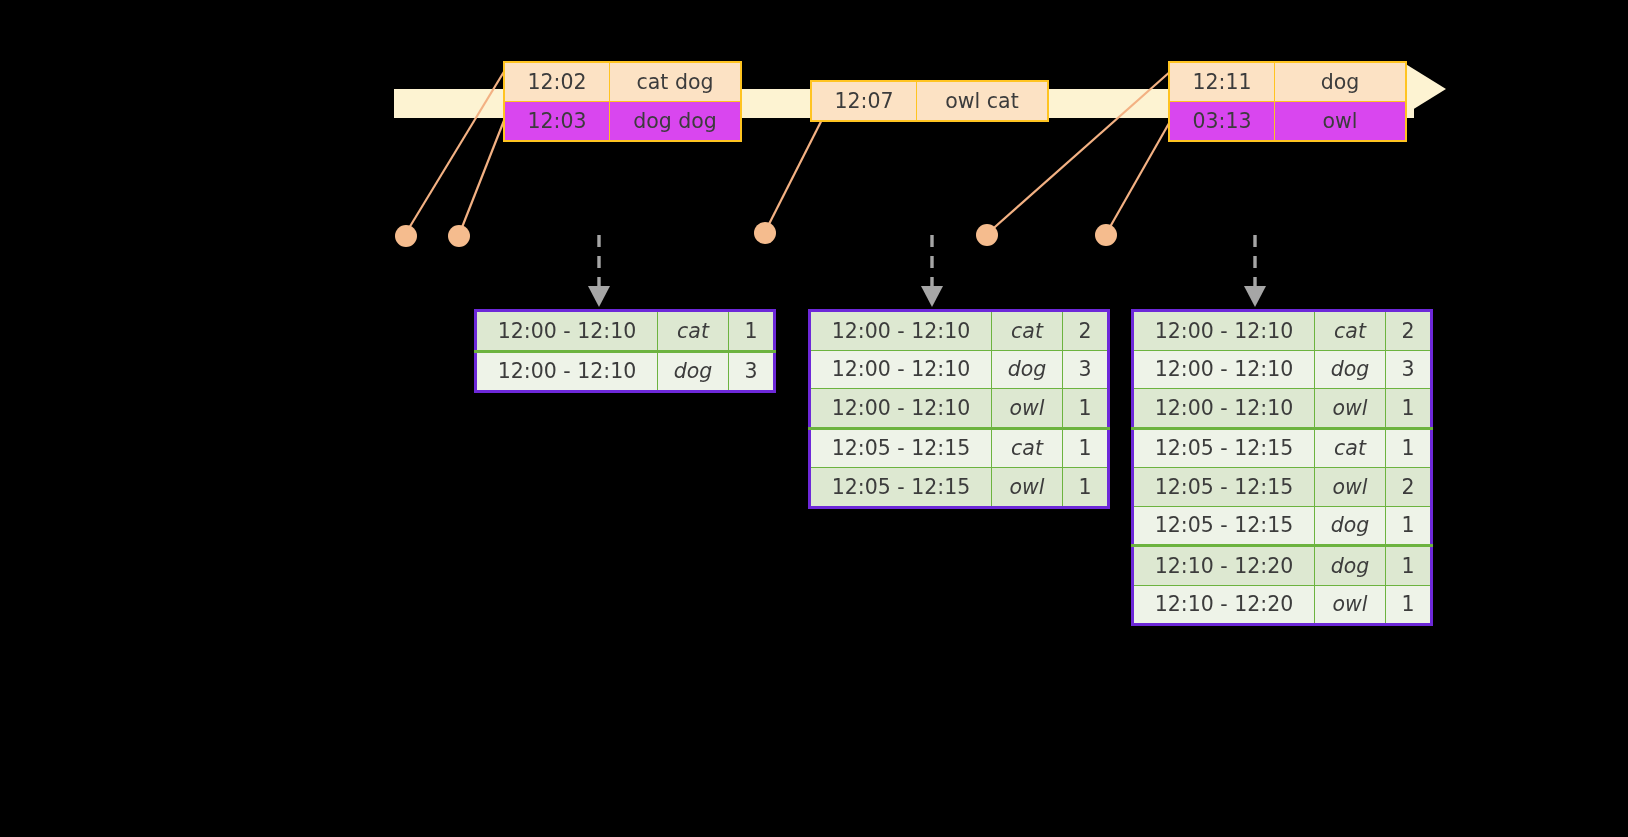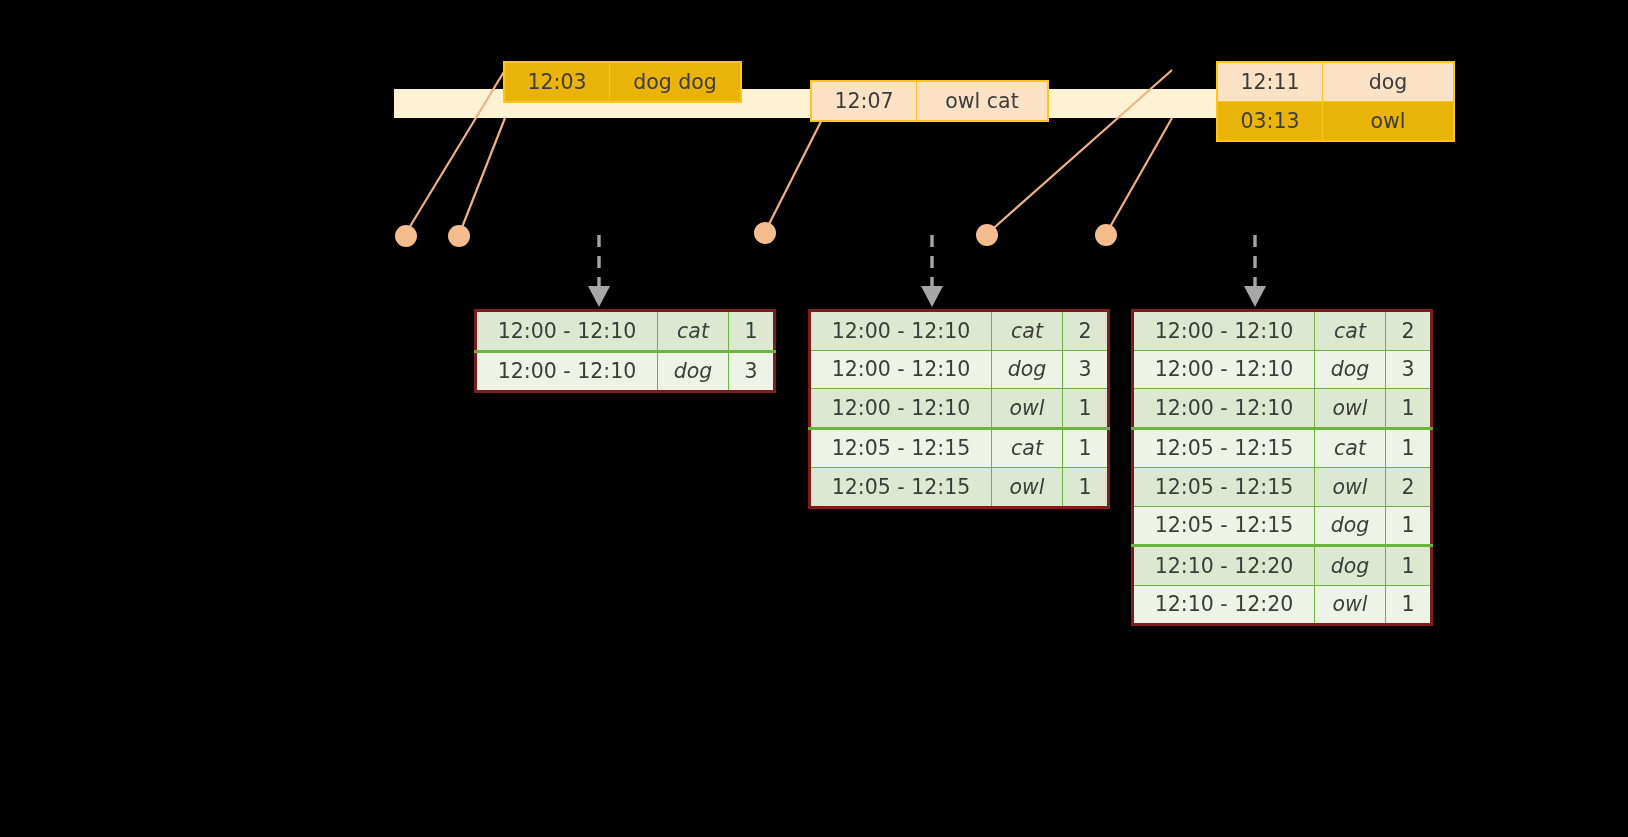--- a/index.html
+++ b/index.html
@@ -53,27 +53,27 @@
     border: 1.5px solid #ffc421;
     font-size: 20.5px;
     color: #3c3c3c;
     text-align: center;
     height: 38px;
     padding: 0 10px;
     white-space: nowrap;
     font-family: "DejaVu Sans", sans-serif;
   }
   .evt-table tr.shade td { background: #fce2c4; }
-  .evt-table tr.plain td { background: #eab308; }
+  .evt-table tr.plain td { background: #d946ef; }
   .evt-table td.c-time { width: 84px; }
   .evt-table td.c-words { width: 110px; }
 
   #evt-box-a { left: 503px; top: 61px; }
   #evt-box-b { left: 810px; top: 80px; }
-  #evt-box-c { left: 1168px; top: 61px; margin-left: 48px; }
+  #evt-box-c { left: 1168px; top: 61px; }
 
   
   .leader-svg {
     position: absolute;
     left: 0; top: 0;
     width: 1628px;
     height: 837px;
     pointer-events: none;
   }
   .leader-line {
@@ -89,21 +89,21 @@
     stroke-width: 3.4;
     fill: none;
     stroke-dasharray: 12 9;
   }
   .drop-arrow-head { fill: #a6a6a6; }
 
   
   .res-table {
     position: absolute;
     border-collapse: collapse;
-    border: 3px solid #7f1d1d;
+    border: 3px solid #6d28d9;
     background: #eef3e8;
   }
   .res-table td {
     border: 1.5px solid #6cb33f;
     font-size: 20.5px;
     color: #3c3c3c;
     text-align: center;
     height: 37.5px;
     padding: 0 9px;
     white-space: nowrap;
@@ -147,20 +147,24 @@
 
     <path class="drop-arrow" d="M 932 235 L 932 286"></path>
     <path class="drop-arrow-head" d="M 921 286 L 943 286 L 932 307 Z"></path>
 
     <path class="drop-arrow" d="M 1255 235 L 1255 286"></path>
     <path class="drop-arrow-head" d="M 1244 286 L 1266 286 L 1255 307 Z"></path>
   </svg>
 
   <table class="evt-table" id="evt-box-a">
       <tbody>
+        <tr class="shade">
+          <td class="c-time">12:02</td>
+          <td class="c-words">cat dog</td>
+        </tr>
         <tr class="plain">
           <td class="c-time">12:03</td>
           <td class="c-words">dog dog</td>
         </tr>
       </tbody>
     </table>
   <table class="evt-table" id="evt-box-b">
       <tbody>
         <tr class="shade">
           <td class="c-time">12:07</td>

